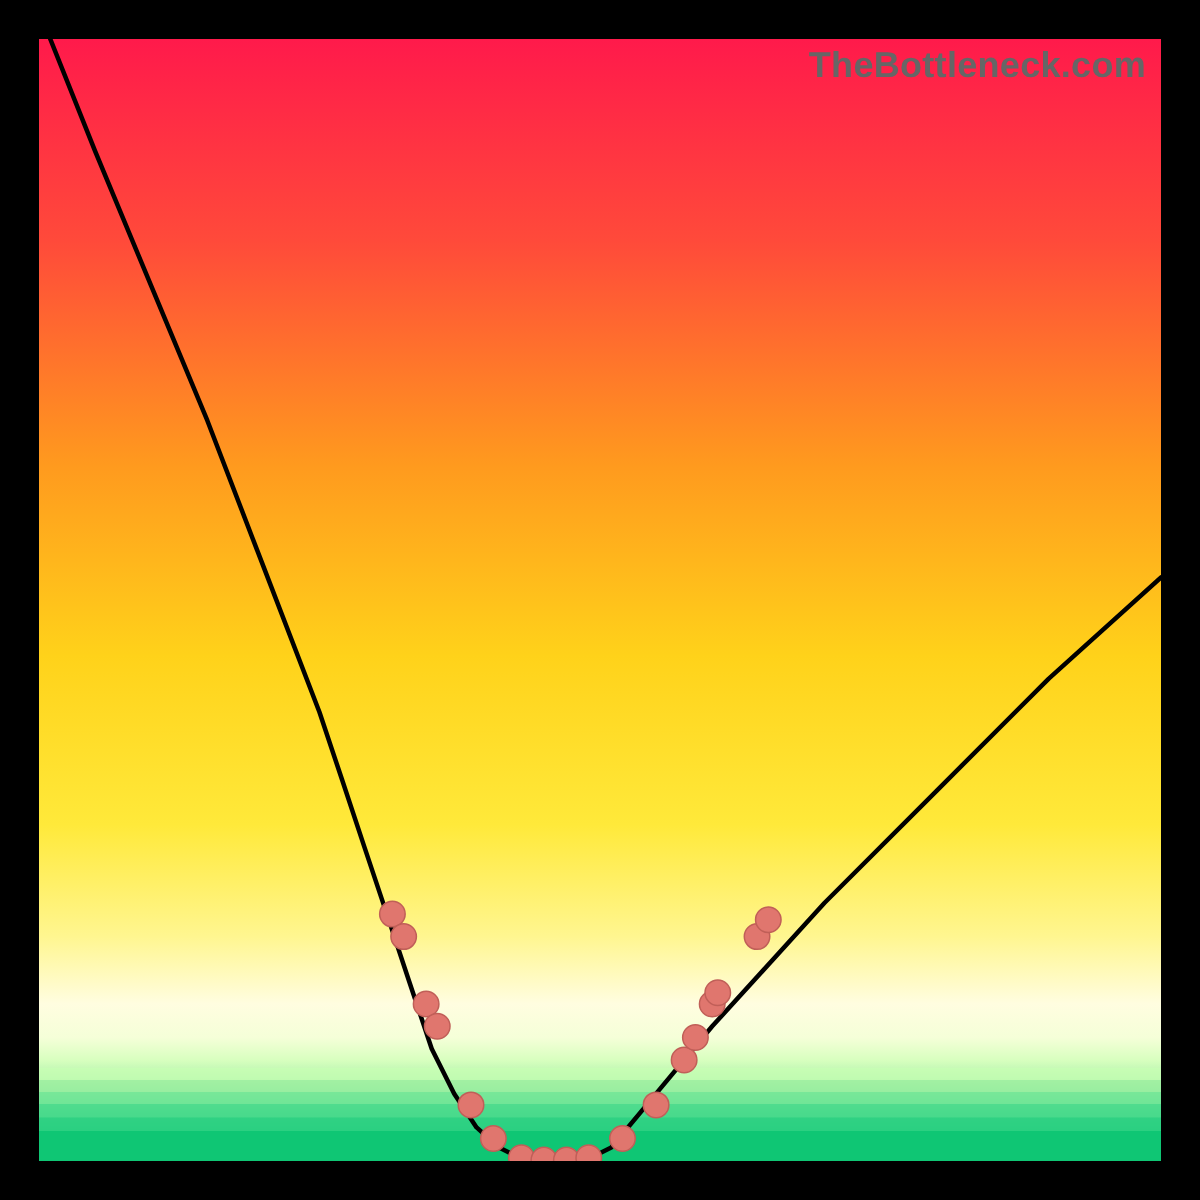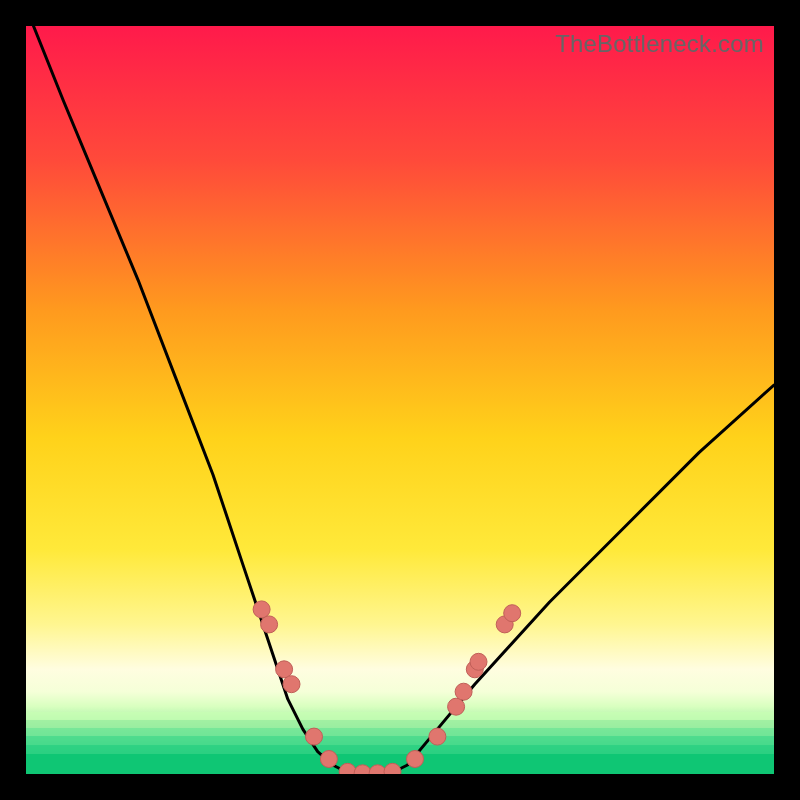--- a/index.html
+++ b/index.html
@@ -28,21 +28,21 @@
   .plot-bg {
     position: absolute;
     inset: 0;
   }
   .watermark {
     position: absolute;
     top: 4px;
     right: 10px;
     color: #666;
     font-size: 24px;
-    font-weight: 400;
+    font-weight: 700;
     letter-spacing: 0.2px;
     user-select: none;
   }
   svg {
     position: absolute;
     inset: 0;
   }
 </style>
 </head>
 <body>

